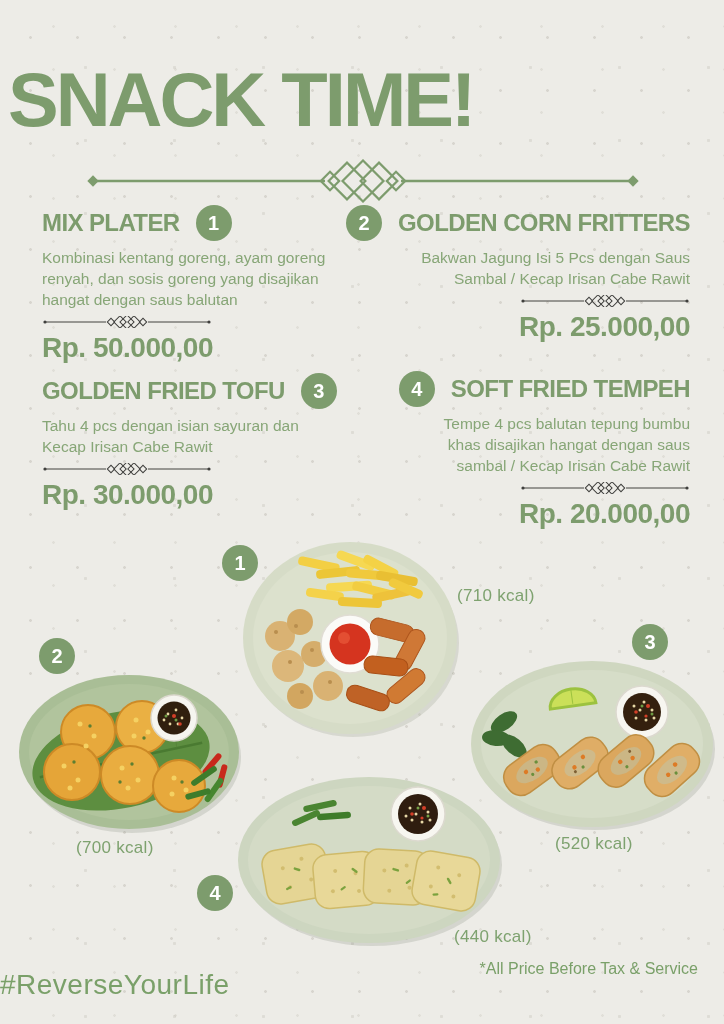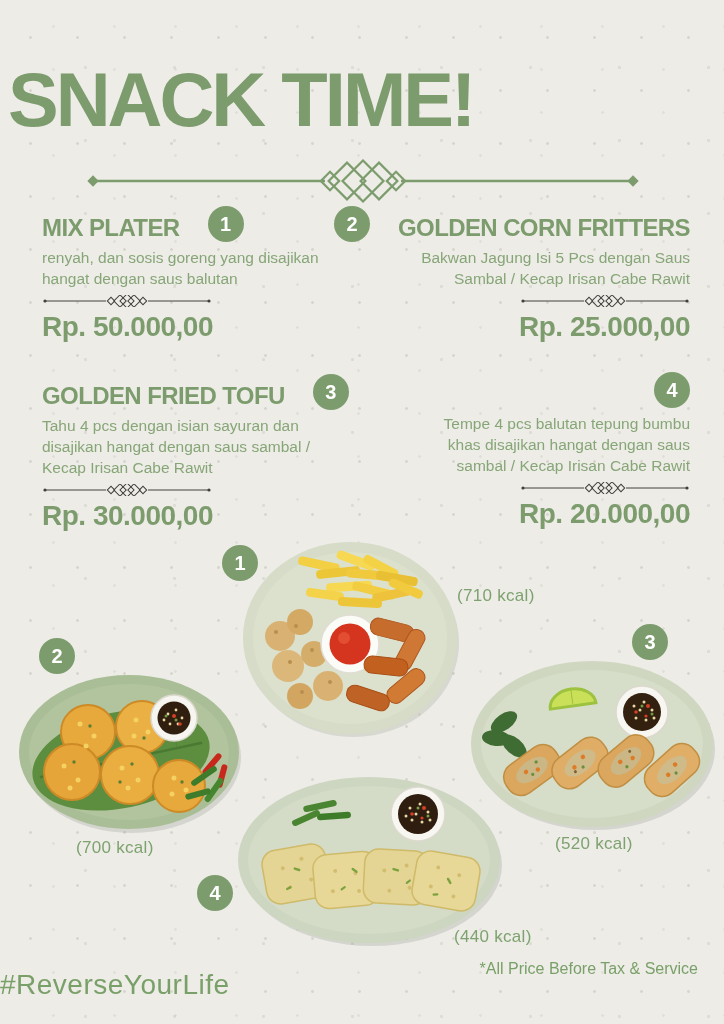--- a/index.html
+++ b/index.html
@@ -18,21 +18,21 @@
     position:absolute;top:54px;left:0;width:724px;margin:8px;
     text-align:left;font-size:76px;font-weight:bold;letter-spacing:-3px;
     color:#7d9c6d;line-height:1;
   }
   .header-divider{position:absolute;left:85px;top:159px;}
   .menu-item{position:absolute;width:332px;}
   .item-1{left:42px;top:204px;}
   .item-2{right:34px;top:204px;text-align:right;}
   .item-3{left:42px;top:372px;}
   .item-4{right:34px;top:370px;text-align:right;}
-  .item-header{display:flex;align-items:flex-end;gap:28px;height:38px;}
+  .item-header{display:flex;align-items:center;gap:16px;height:38px;}
   .item-2 .item-header,.item-4 .item-header{justify-content:flex-end;}
   .item-name{font-size:24px;font-weight:bold;color:#7d9c6d;letter-spacing:-0.6px;white-space:nowrap;}
   .num-badge{
     width:36px;height:36px;border-radius:50%;background:#7d9c6d;color:#ffffff;
     font-size:20px;font-weight:bold;display:flex;align-items:center;justify-content:center;
     flex:0 0 36px;box-sizing:border-box;
   }
   .item-desc{margin-top:5px;font-size:15.5px;line-height:21px;color:#87a677;}
   .item-desc div{white-space:nowrap;}
   .mini-divider{display:block;margin-top:6px;}
@@ -75,20 +75,21 @@
       <rect x="-14.5" y="-14.5" width="29" height="29" transform="translate(278,22) rotate(45)"></rect>
     </g>
   </svg>
 
   <section class="menu-item item-1">
     <div class="item-header">
       <span class="item-name">MIX PLATER</span>
       <span class="num-badge">1</span>
     </div>
     <div class="item-desc">
+      <div>Kombinasi kentang goreng, ayam goreng</div>
       <div>renyah, dan sosis goreng yang disajikan</div>
       <div>hangat dengan saus balutan</div>
     </div>
     <svg class="mini-divider" width="170" height="12" viewBox="0 0 170 12">
       <circle cx="3" cy="6" r="1.6" fill="#3f3f3d"></circle>
         <circle cx="167" cy="6" r="1.6" fill="#3f3f3d"></circle>
       <line x1="3" y1="6" x2="64" y2="6" stroke="#43433f" stroke-width="1"></line>
       <line x1="106" y1="6" x2="167" y2="6" stroke="#43433f" stroke-width="1"></line>
       <g fill="none" stroke="#3f3f3d" stroke-width="1">
         <rect x="-2.6" y="-2.6" width="5.2" height="5.2" transform="translate(69,6) rotate(45)"></rect>
@@ -126,21 +127,20 @@
     <div class="item-price">Rp. 25.000,00</div>
   </section>
 
   <section class="menu-item item-3">
     <div class="item-header">
       <span class="item-name">GOLDEN FRIED TOFU</span>
       <span class="num-badge">3</span>
     </div>
     <div class="item-desc">
       <div>Tahu 4 pcs dengan isian sayuran dan</div>
-      <div>disajikan hangat dengan saus sambal /</div>
       <div>Kecap Irisan Cabe Rawit</div>
     </div>
     <svg class="mini-divider" width="170" height="12" viewBox="0 0 170 12">
       <circle cx="3" cy="6" r="1.6" fill="#3f3f3d"></circle>
         <circle cx="167" cy="6" r="1.6" fill="#3f3f3d"></circle>
       <line x1="3" y1="6" x2="64" y2="6" stroke="#43433f" stroke-width="1"></line>
       <line x1="106" y1="6" x2="167" y2="6" stroke="#43433f" stroke-width="1"></line>
       <g fill="none" stroke="#3f3f3d" stroke-width="1">
         <rect x="-2.6" y="-2.6" width="5.2" height="5.2" transform="translate(69,6) rotate(45)"></rect>
         <rect x="-2.6" y="-2.6" width="5.2" height="5.2" transform="translate(101,6) rotate(45)"></rect>
@@ -148,20 +148,21 @@
         <rect x="-4.4" y="-4.4" width="8.8" height="8.8" transform="translate(92,6) rotate(45)"></rect>
         <rect x="-5" y="-5" width="10" height="10" transform="translate(85,6) rotate(45)"></rect>
       </g>
     </svg>
     <div class="item-price">Rp. 30.000,00</div>
   </section>
 
   <section class="menu-item item-4">
     <div class="item-header">
       <span class="num-badge">4</span>
+      <span class="item-name">SOFT FRIED TEMPEH</span>
     </div>
     <div class="item-desc">
       <div>Tempe 4 pcs balutan tepung bumbu</div>
       <div>khas disajikan hangat dengan saus</div>
       <div>sambal / Kecap Irisan Cabe Rawit</div>
     </div>
     <svg class="mini-divider" width="170" height="12" viewBox="0 0 170 12">
       <circle cx="3" cy="6" r="1.6" fill="#3f3f3d"></circle>
         <circle cx="167" cy="6" r="1.6" fill="#3f3f3d"></circle>
       <line x1="3" y1="6" x2="64" y2="6" stroke="#43433f" stroke-width="1"></line>

